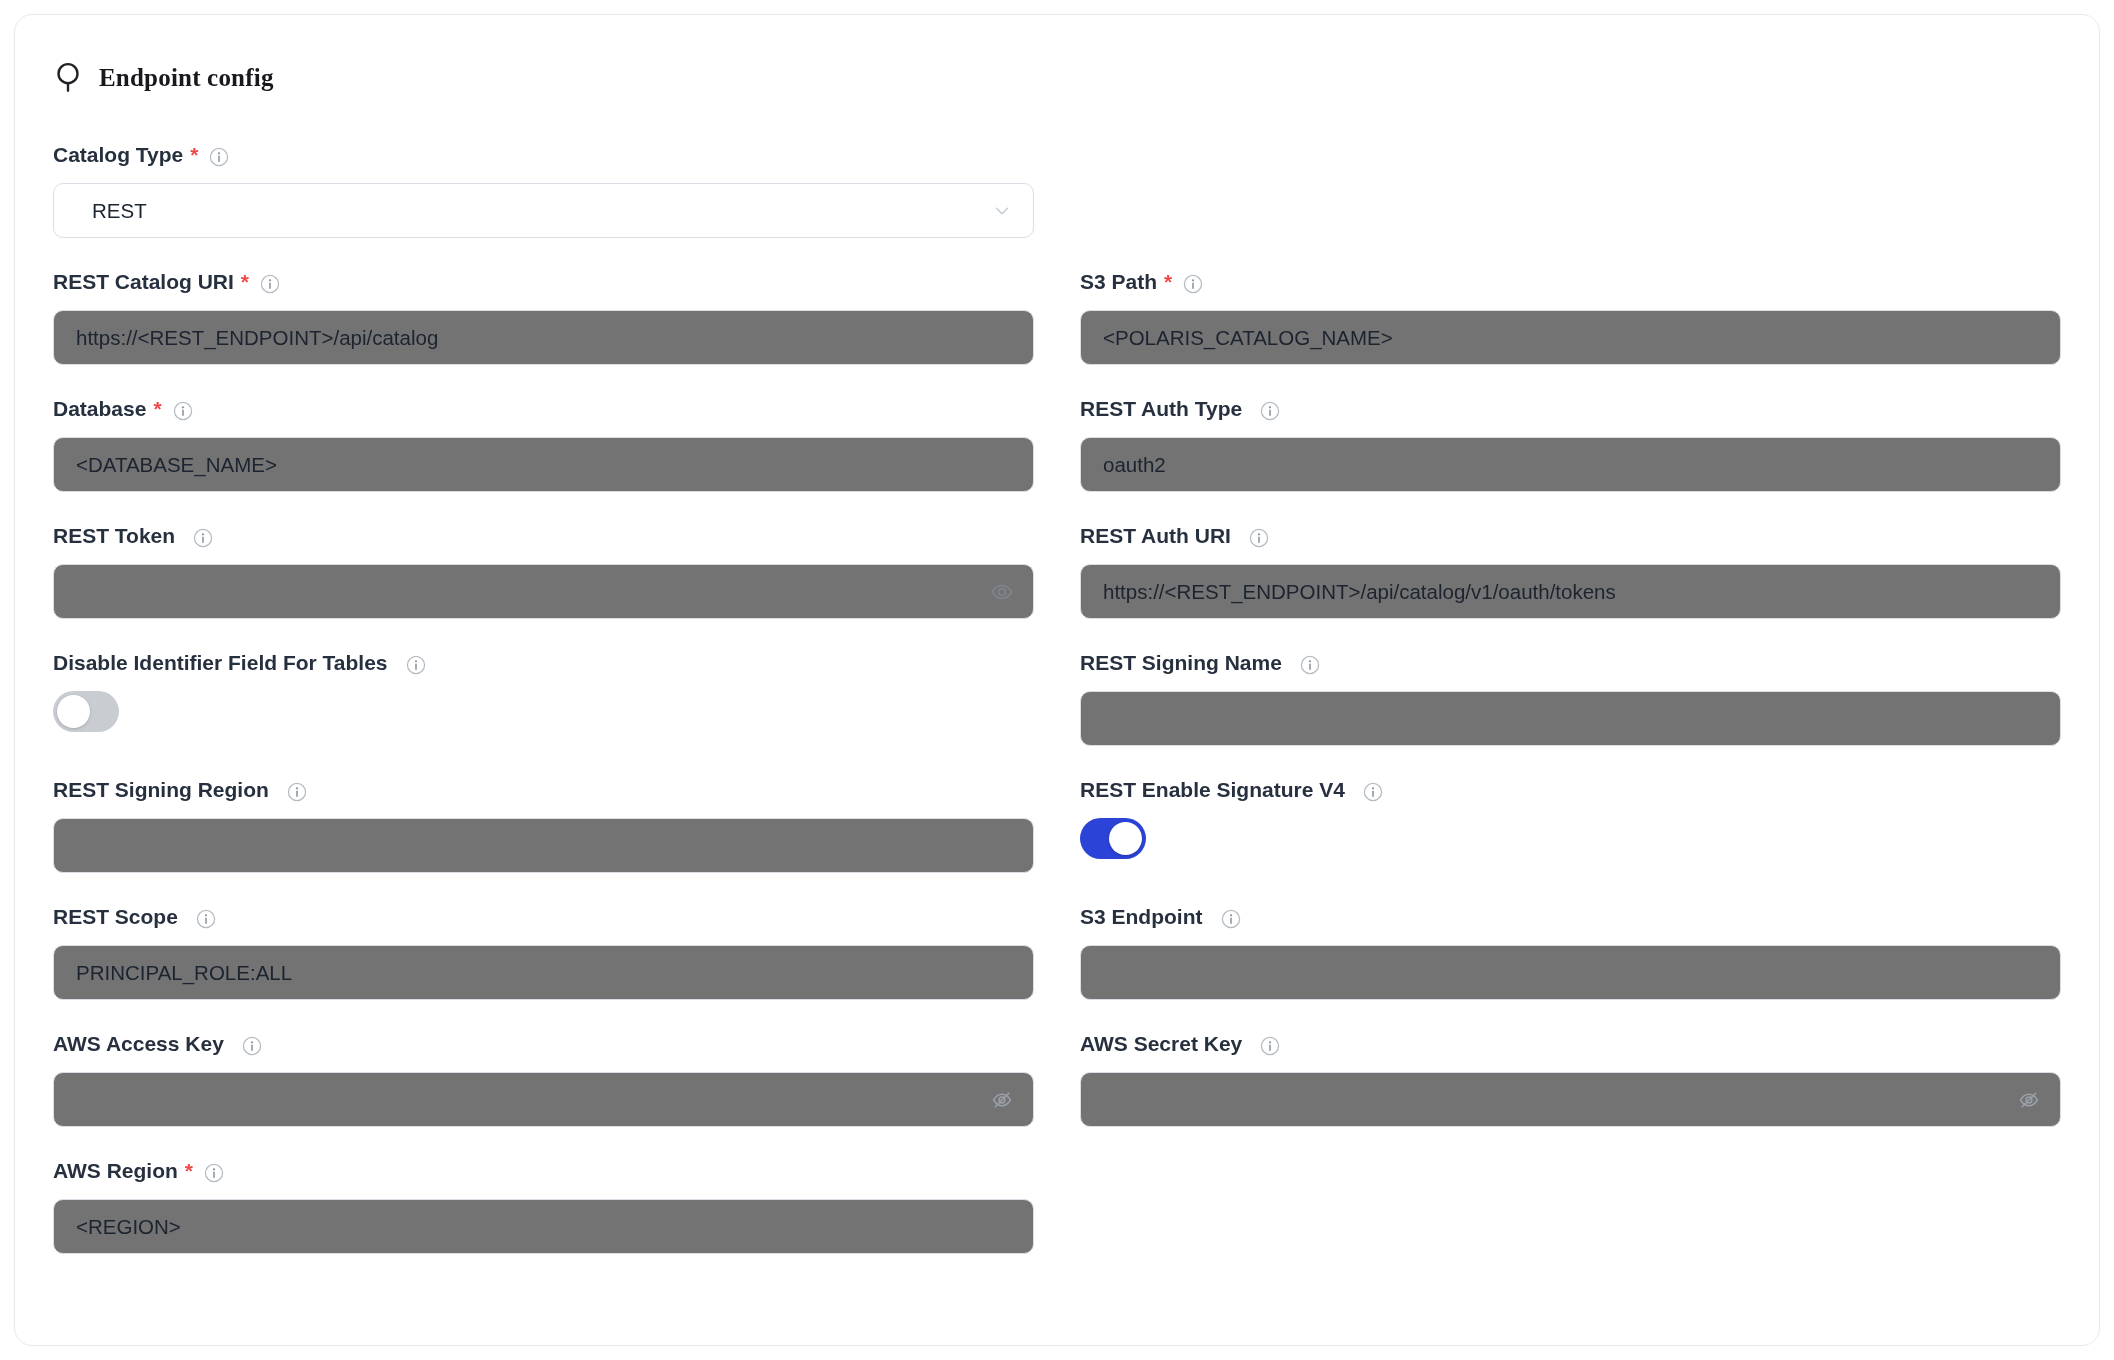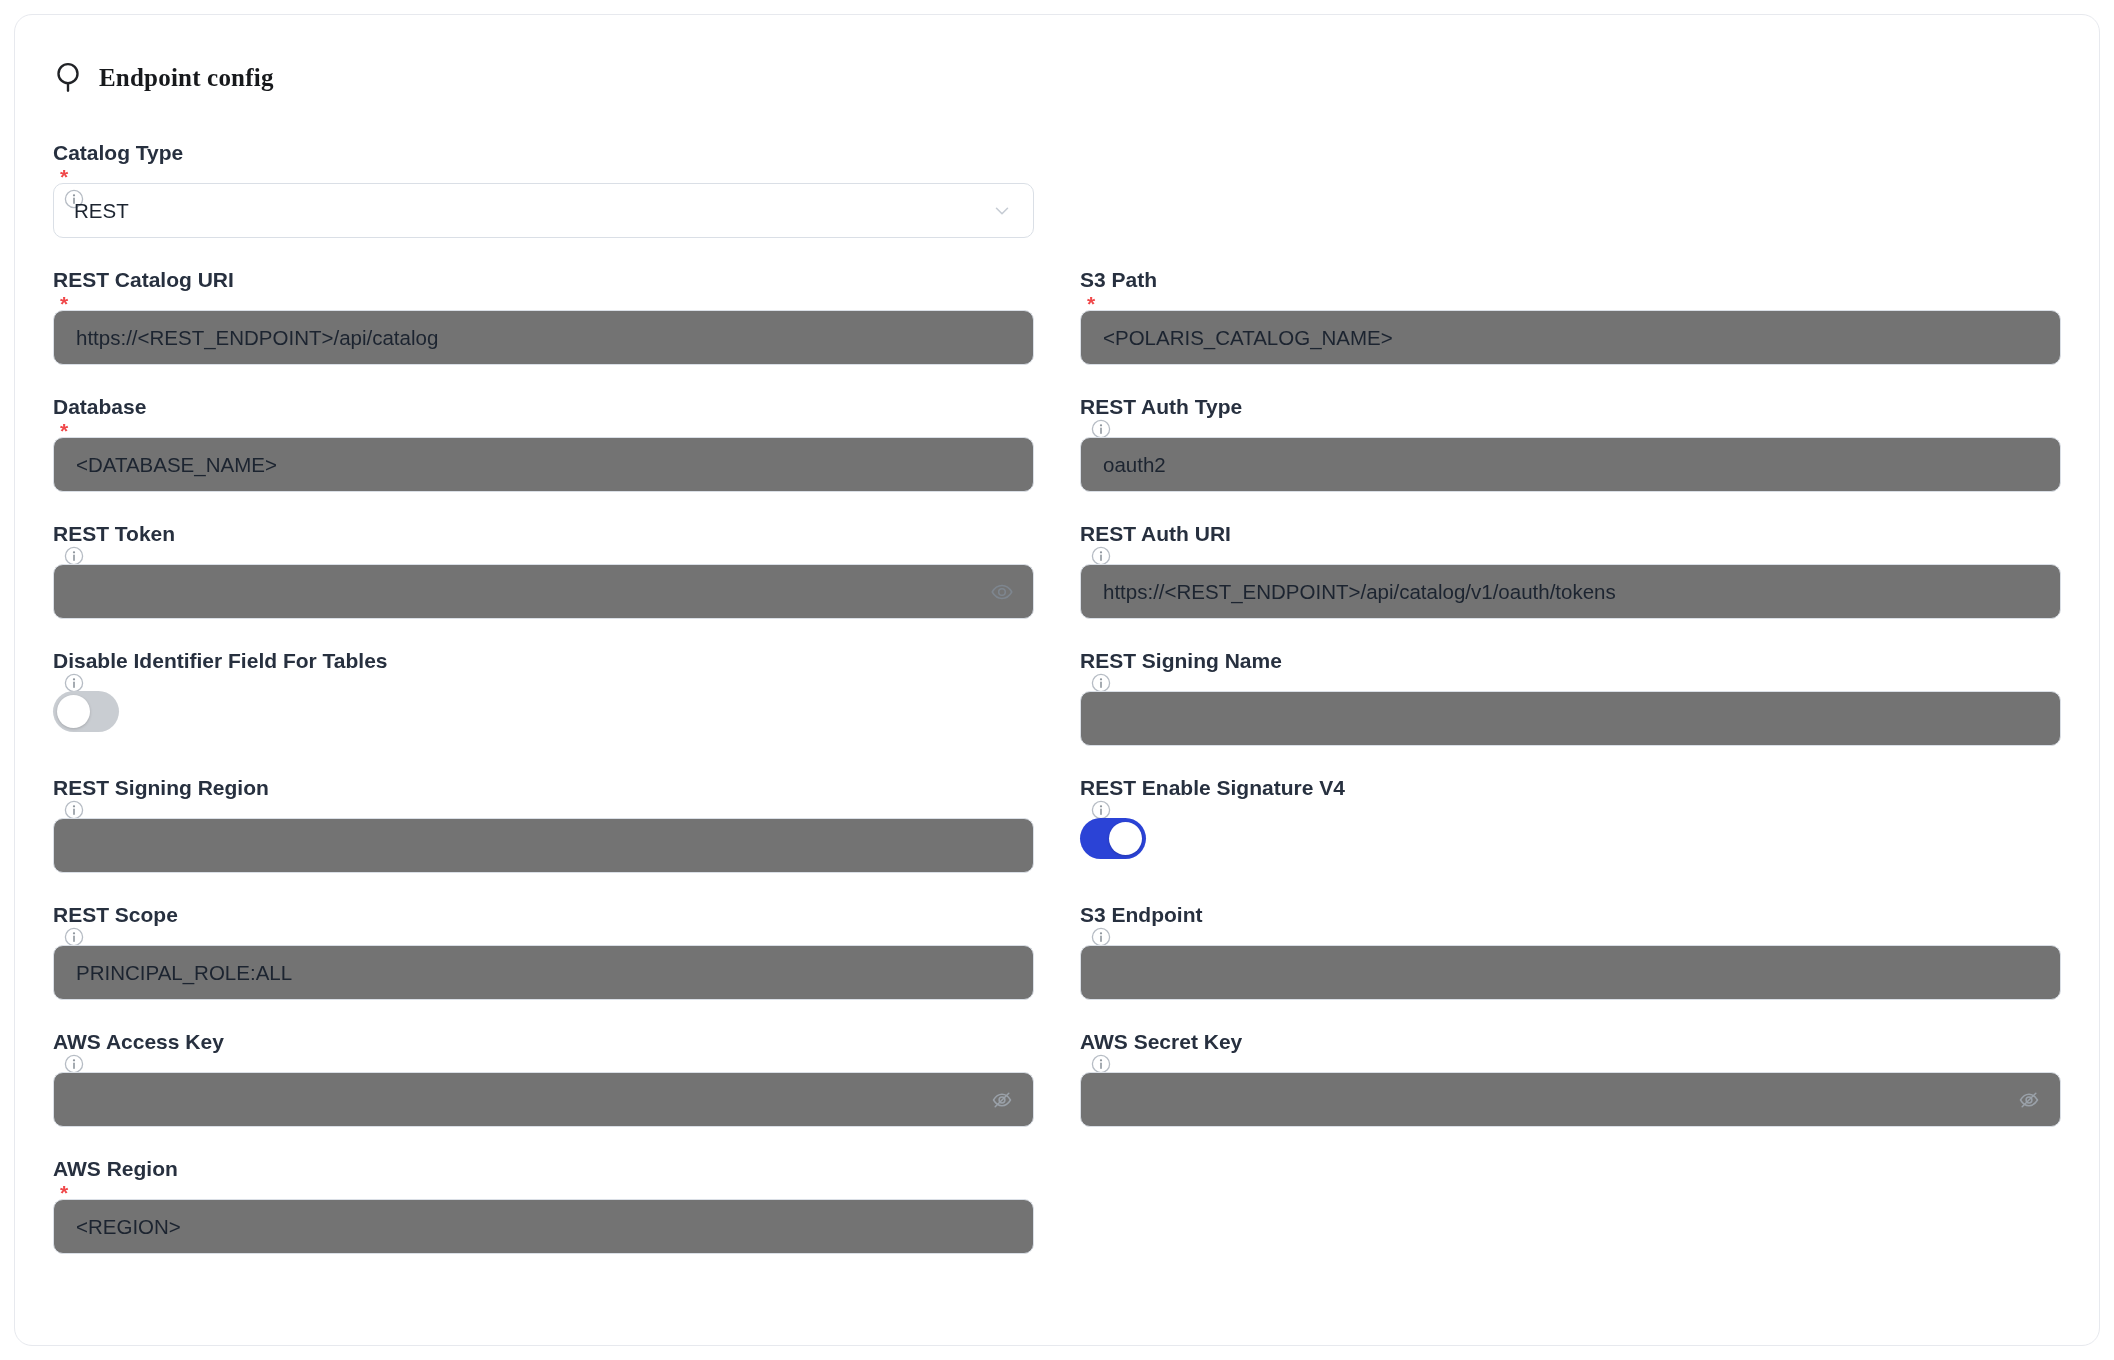--- a/index.html
+++ b/index.html
@@ -19,41 +19,41 @@
     padding:36px 38px;
   }
   .header { display:flex; align-items:center; gap:16px; margin:10px 0 46px 0; }
   .title { font-size:25px; font-weight:700; color:#17191c; letter-spacing:0.2px;font-family:Liberation Serif, serif; }
   .grid {
     display:grid;
     grid-template-columns:1fr 1fr;
     column-gap:46px;
     row-gap:30px;
   }
-  .label-row { display:flex; align-items:flex-start; margin-bottom:16px; height:26px;flex-direction:column; }
+  .label-row { display:flex; align-items:flex-end; margin-bottom:16px; height:26px; }
   .label { font-size:21px; font-weight:700; color:#27303f; }
   .req { color:var(--required,#f0484a); margin-left:7px; font-size:21px; font-weight:700; }
   .info { margin-left:11px; display:inline-flex; cursor:pointer; }
   .input-wrap { position:relative; }
   .input {
     width:100%; height:55px; box-sizing:border-box;
     border:1px solid #dadfe6; border-radius:10px;
     padding:0 22px; font-size:20.5px; color:#1c2430;
     background:#737373; font-family:inherit;
   }
   .with-icon .input { padding-right:66px; }
   .trailing-icon {
     position:absolute; right:20px; top:50%; transform:translateY(-50%);
     display:flex; cursor:pointer;
   }
   .select {
     display:flex; align-items:center; justify-content:space-between;
     height:55px; box-sizing:border-box;
     border:1px solid #dadfe6; border-radius:10px;
-    padding:0 20px 0 20px; font-size:20.5px; color:#1c2430;
+    padding:0 20px 0 38px; font-size:20.5px; color:#1c2430;
     background:#fff; cursor:pointer;
   }
   .toggle {
     width:66px; height:41px; border-radius:21px;
     background:var(--toggle_off,#c9cdd2);
     position:relative; cursor:pointer; margin-top:2px;
   }
   .toggle.on { background:var(--accent,#2b43d6); }
   .toggle .knob {
     position:absolute; top:4px; left:4px; width:33px; height:33px;

